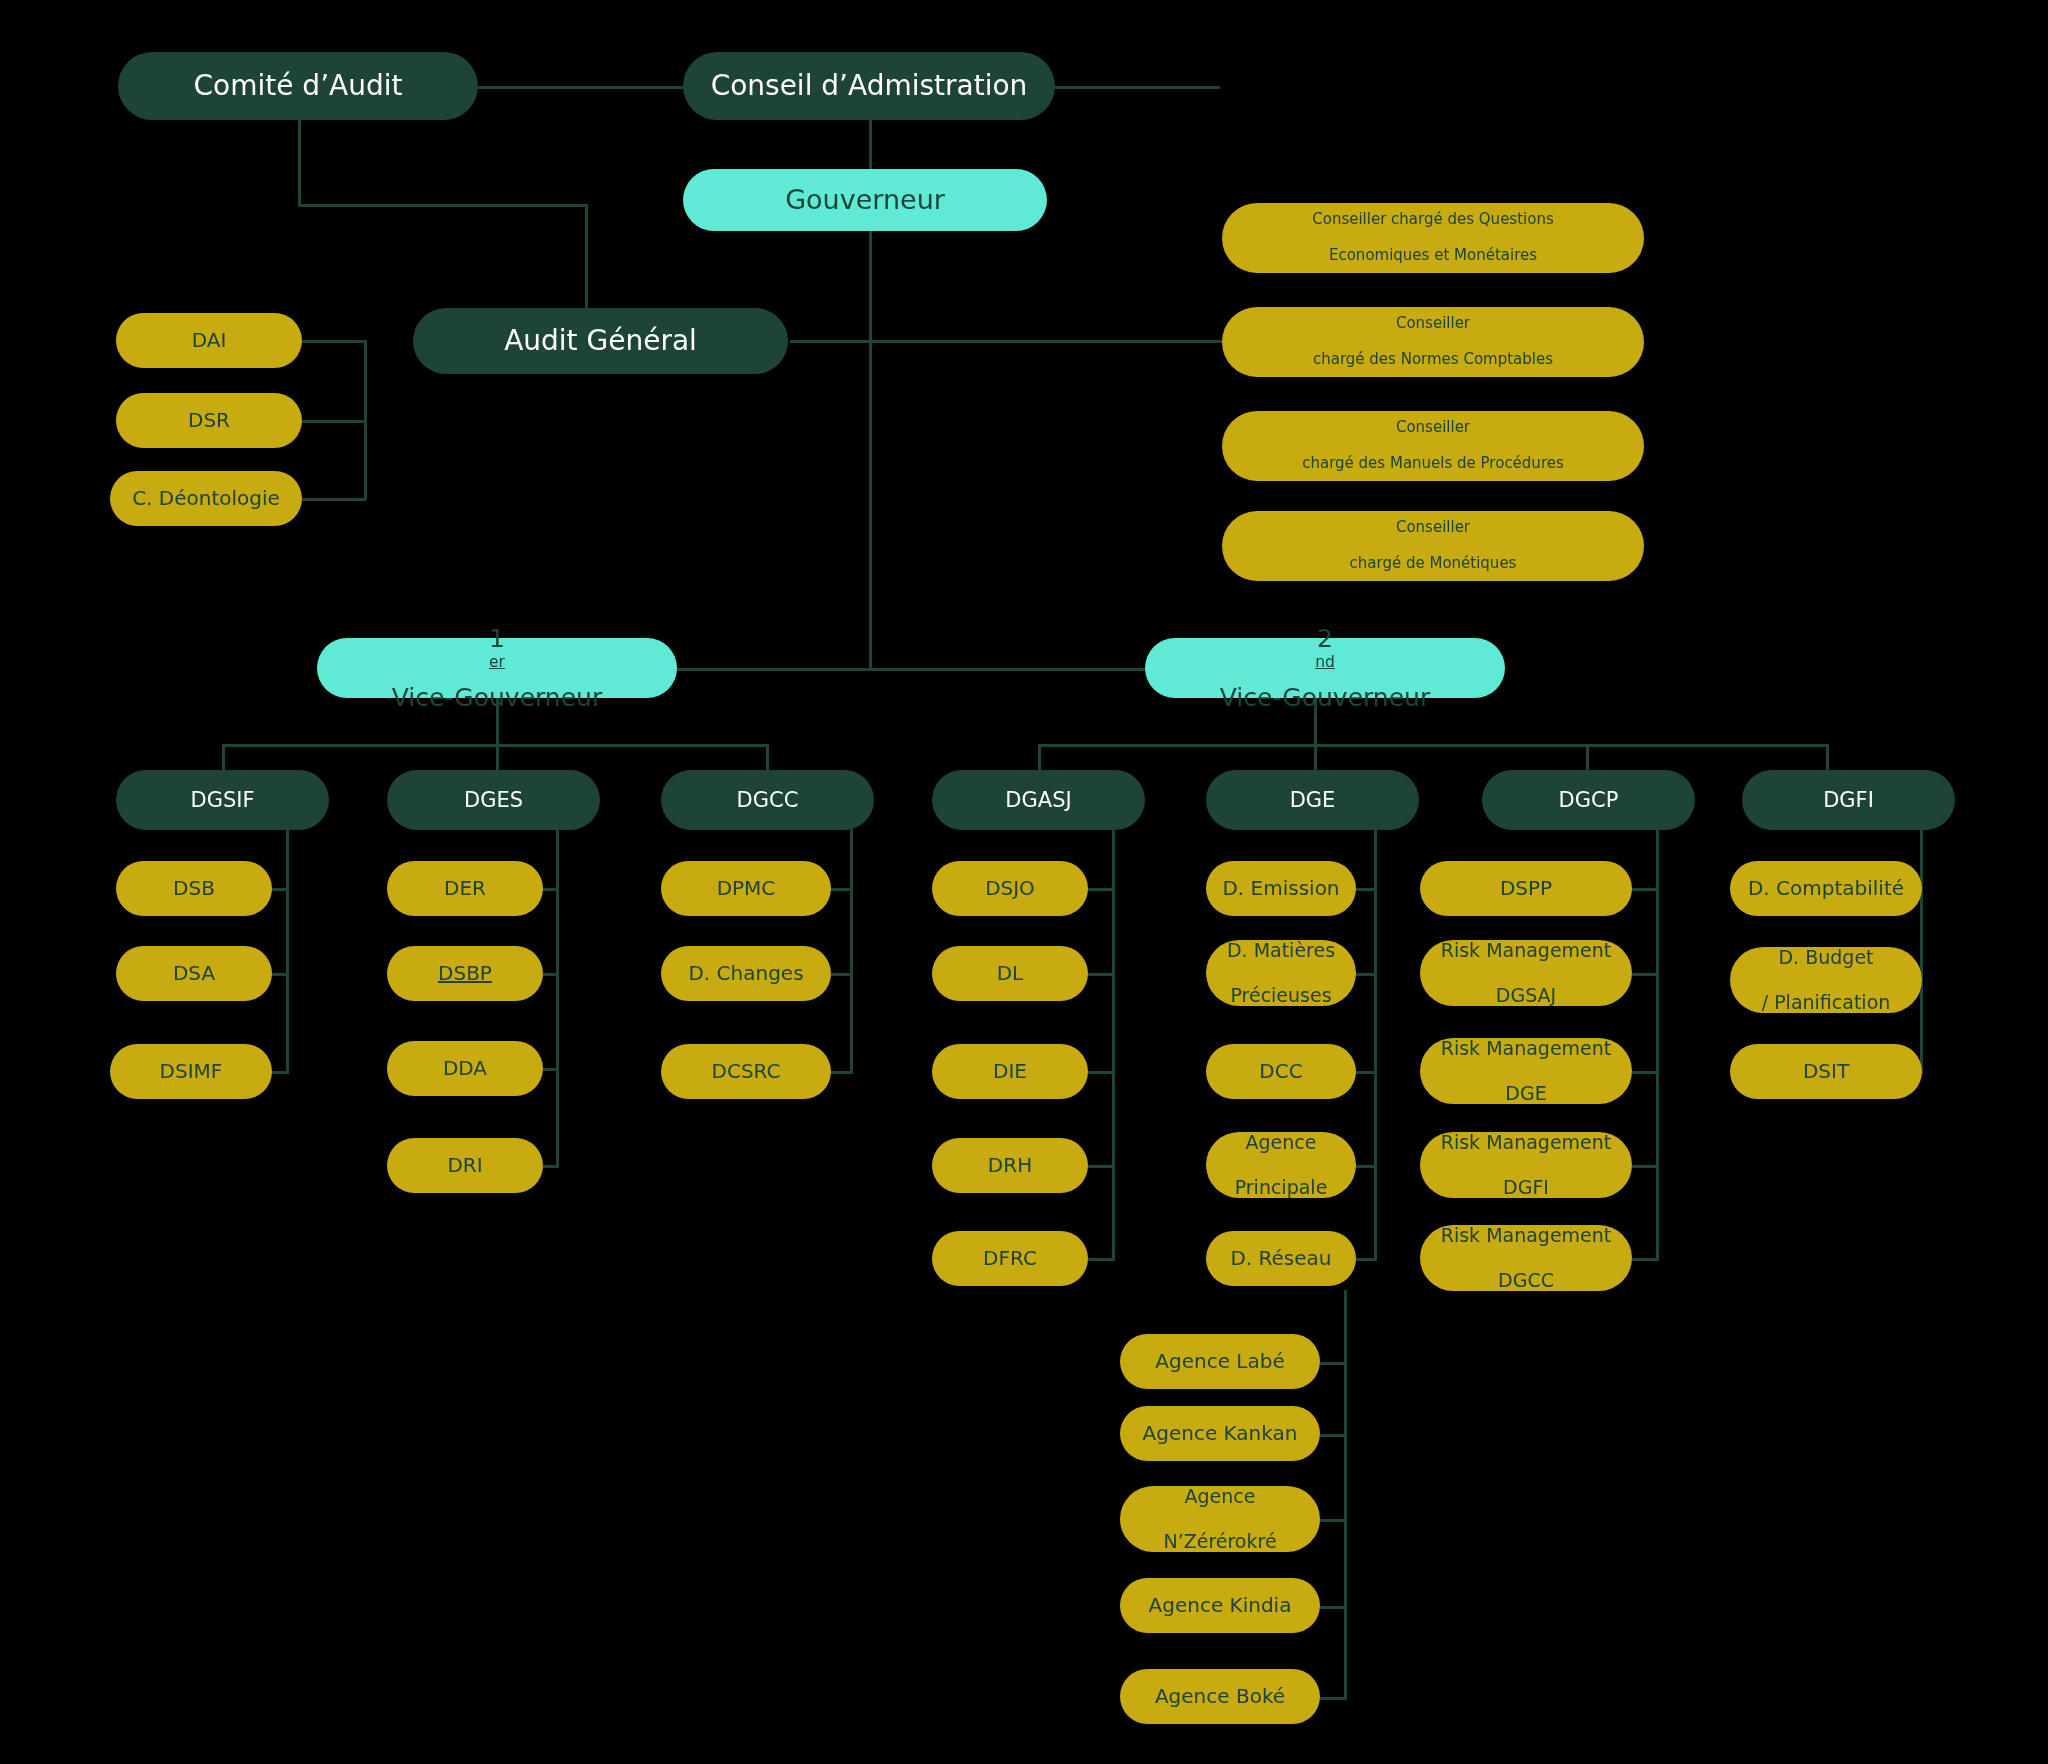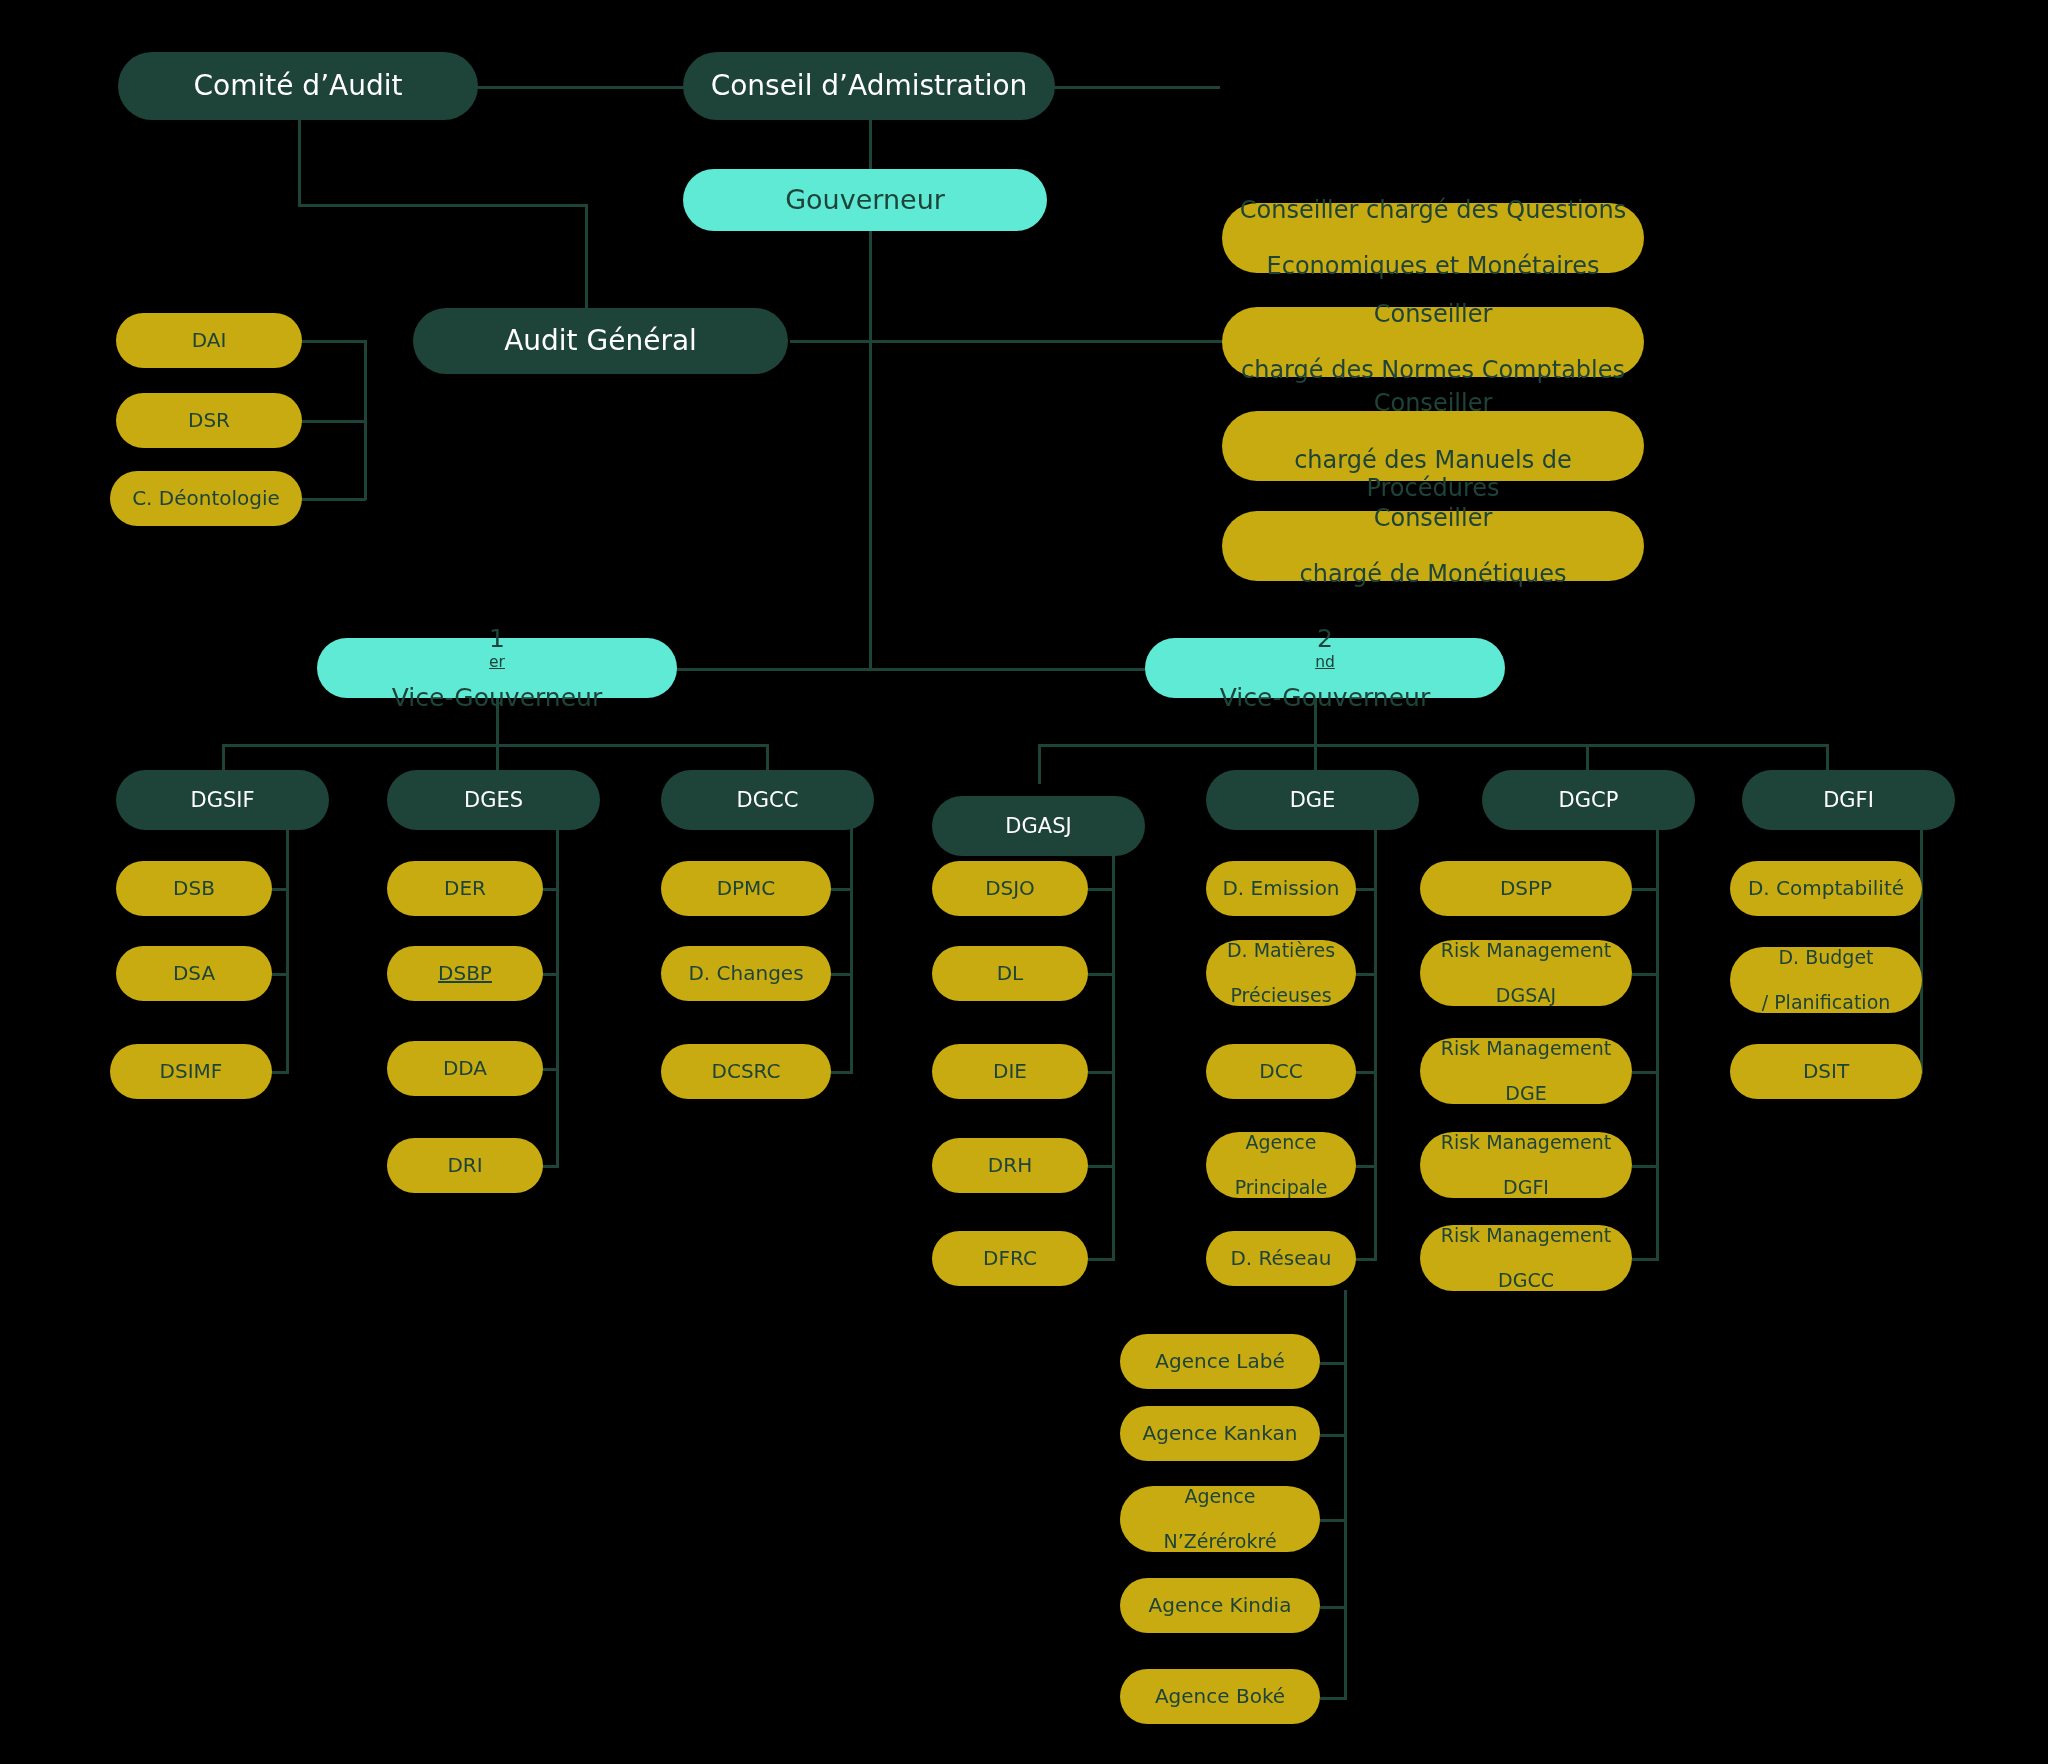--- a/index.html
+++ b/index.html
@@ -41,21 +41,21 @@
   }
   .orange{
     background:#5eead4;
     color:#1e4339;
   }
 
   
   .t-top   {font-size:28px;}
   .t-gov   {font-size:27px;}
   .t-audit {font-size:28px;}
-  .t-adv   {font-size:24px;}
+  .t-adv   {font-size:15px;}
   .t-vg    {font-size:25px;}
   .t-dg    {font-size:21px;}
   .t-leaf  {font-size:20px;}
   .t-small {font-size:19px;}
 
   sup{font-size:0.62em; vertical-align:super; line-height:0;text-decoration:underline;}
 
   
   .ln{
     position:absolute;
@@ -216,21 +216,21 @@
 
   <div class="node dark t-dg" style="left:116px;top:770px;width:213px;height:60px;">
     <span>DGSIF</span>
   </div>
   <div class="node dark t-dg" style="left:387px;top:770px;width:213px;height:60px;">
     <span>DGES</span>
   </div>
   <div class="node dark t-dg" style="left:661px;top:770px;width:213px;height:60px;">
     <span>DGCC</span>
   </div>
-  <div class="node dark t-dg" style="left:932px;top:770px;width:213px;height:60px;margin-top:26px;">
+  <div class="node dark t-dg" style="left:932px;top:770px;width:213px;height:60px;">
     <span>DGASJ</span>
   </div>
   <div class="node dark t-dg" style="left:1206px;top:770px;width:213px;height:60px;">
     <span>DGE</span>
   </div>
   <div class="node dark t-dg" style="left:1482px;top:770px;width:213px;height:60px;">
     <span>DGCP</span>
   </div>
   <div class="node dark t-dg" style="left:1742px;top:770px;width:213px;height:60px;">
     <span>DGFI</span>

